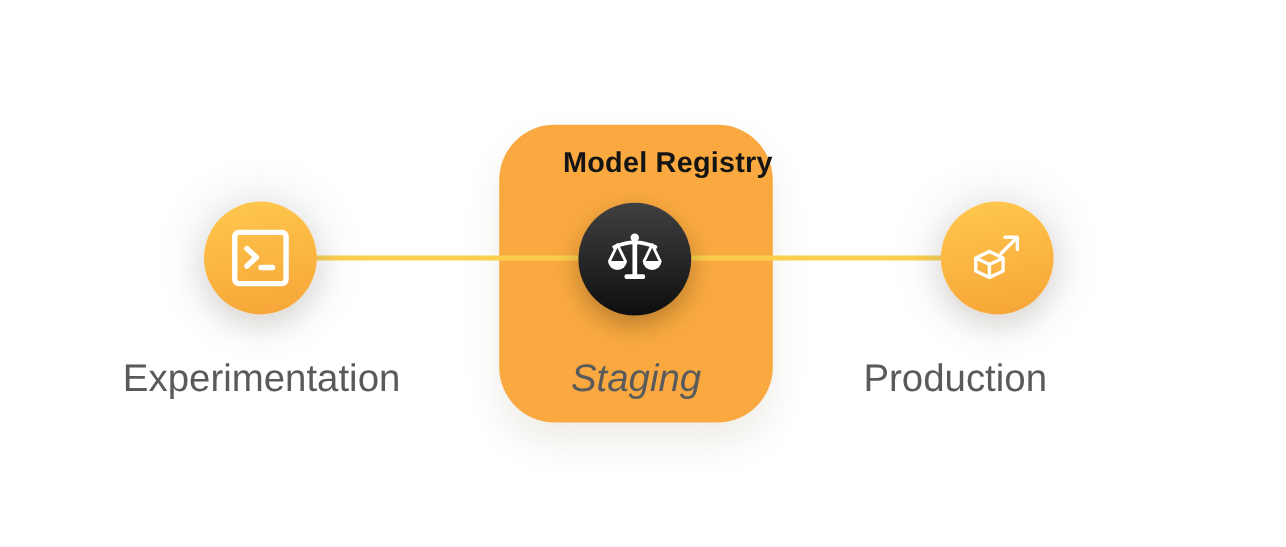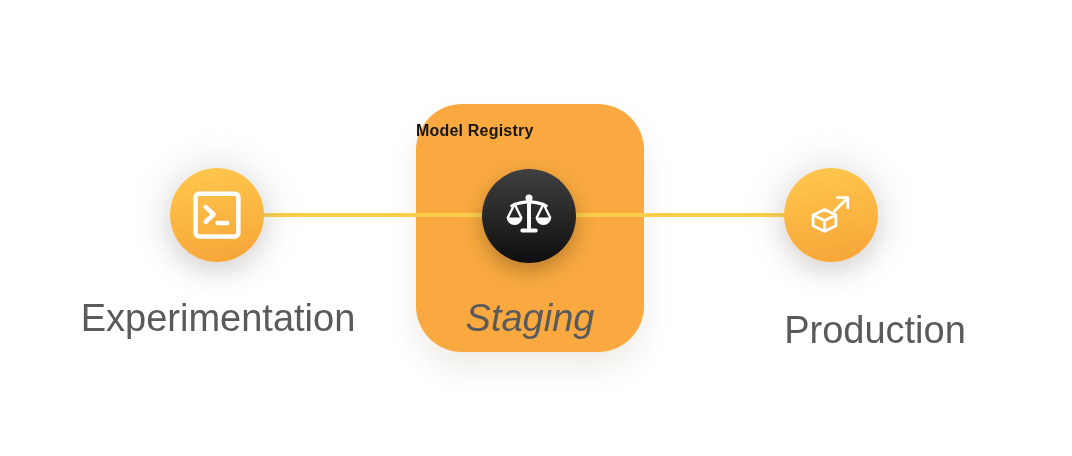--- a/index.html
+++ b/index.html
@@ -33,22 +33,22 @@
     border-radius: 46px;
     background: var(--registry-box, #F9A93F);
     box-shadow: 0 16px 30px rgba(120, 100, 60, 0.12);
     z-index: 1;
   }
   .registry-title {
     position: absolute;
     top: 18px;
     left: 0;
     width: 100%;
-    text-align: left;
-    font-size: 16px;
+    text-align: right;
+    font-size: 24px;
     font-weight: 600;
     letter-spacing: 0.2px;
     color: var(--registry-title-text, #141414);
   }
 
   .node {
     position: absolute;
     width: 94px;
     height: 94px;
     border-radius: 50%;
@@ -73,29 +73,29 @@
     background: linear-gradient(180deg,
       var(--dark-node-top, #404040),
       var(--dark-node-bottom, #0E0E0E));
     box-shadow: 0 8px 20px rgba(0, 0, 0, 0.25);
   }
 
   .stage-label {
     position: absolute;
     top: 299px;
     transform: translateX(-50%);
-    font-size: 38px;
+    font-size: 32px;
     line-height: 1;
     white-space: nowrap;
     color: var(--stage-label-text, #595A5C);
     z-index: 4;
   }
   .exp-label     { left: 218px; }
   .staging-label { left: 530px; font-style: italic; }
-  .prod-label    { left: 875px; margin-top: 12px; }
+  .prod-label    { left: 796px; }
 
   svg { display: block; }
 </style>
 </head>
 <body>
 
 <div class="canvas">
 
   <div class="connector"></div>
 

